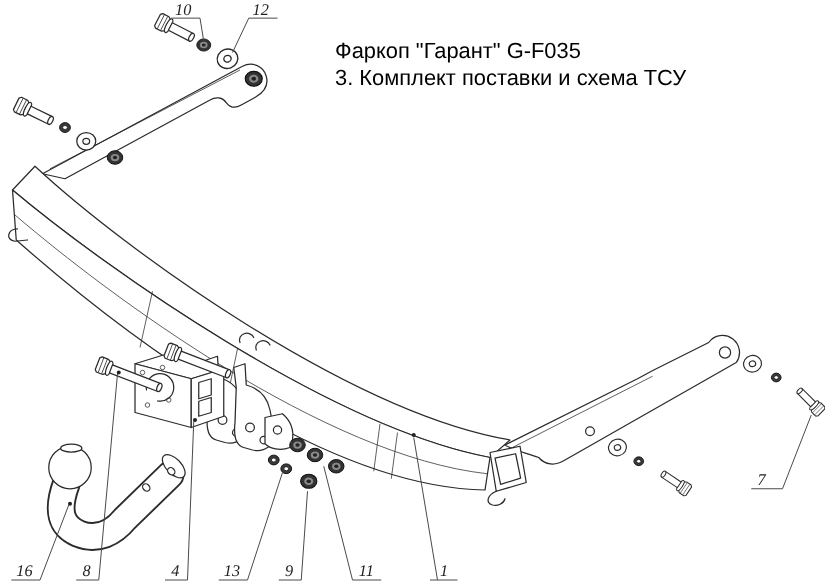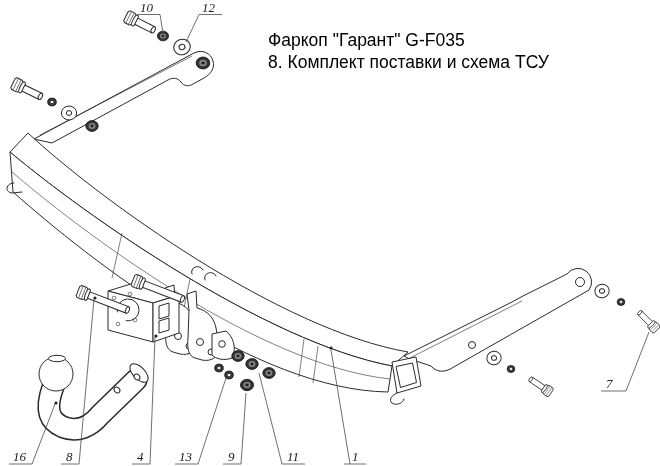--- a/index.html
+++ b/index.html
@@ -15,21 +15,21 @@
   .leader{fill:none;stroke:#4a4a4a;stroke-width:.8;}
   .callout-num{font-family:"Liberation Serif",serif;font-style:italic;font-size:13px;fill:#222;}
 </style>
 </head>
 <body>
 
 <div class="canvas">
 
   <div class="title">
     <div>Фаркоп "Гарант" G-F035</div>
-    <div>8. Комплект поставки и схема ТСУ</div>
+    <div>3. Комплект поставки и схема ТСУ</div>
   </div>
 
   <svg width="660" height="466" viewBox="0 0 660 466">
     <defs>
       <g id="boltL">
         <path d="M0,-5 L1.5,-6.5 L7,-6.5 L9,-5 L9,5 L7,6.5 L1.5,6.5 L0,5 Z" class="face"></path>
         <line x1="3" y1="-6.3" x2="3" y2="6.3" class="thin"></line>
         <line x1="6" y1="-6.3" x2="6" y2="6.3" class="thin"></line>
         <ellipse cx="10" cy="0" rx="2" ry="6" class="face"></ellipse>
         <rect x="11.5" y="-3.4" width="41.5" height="6.8" class="face"></rect>

